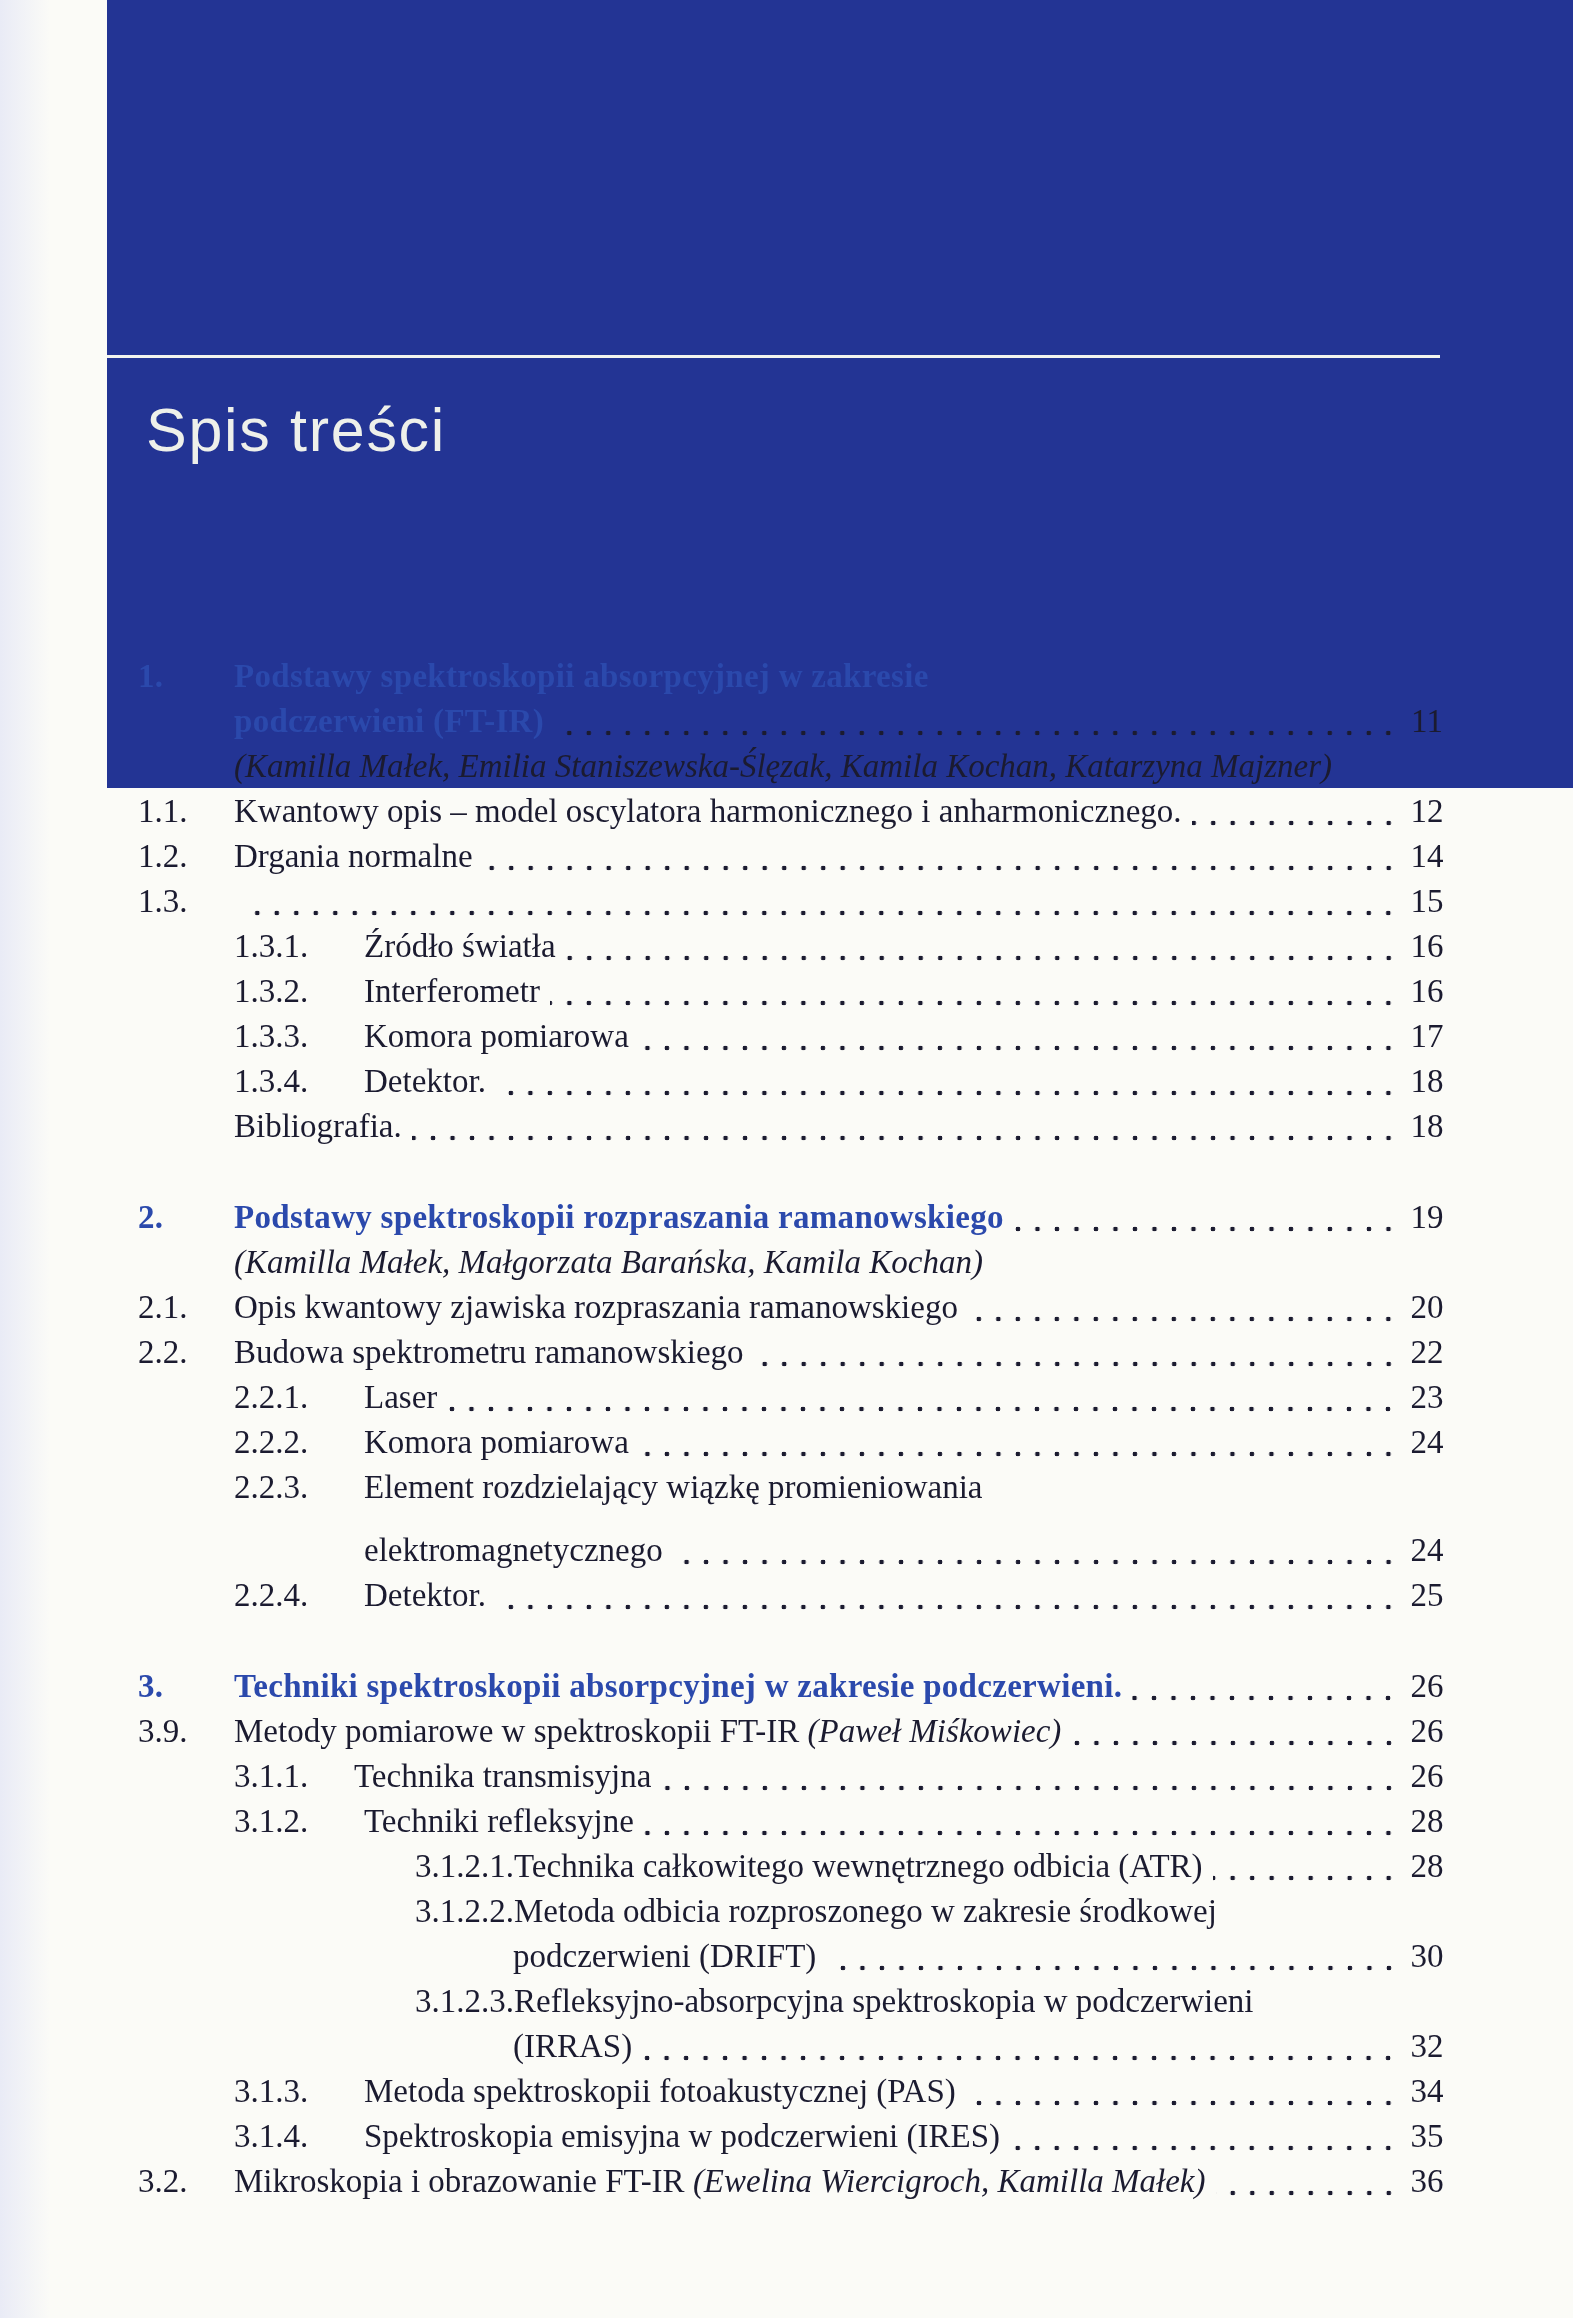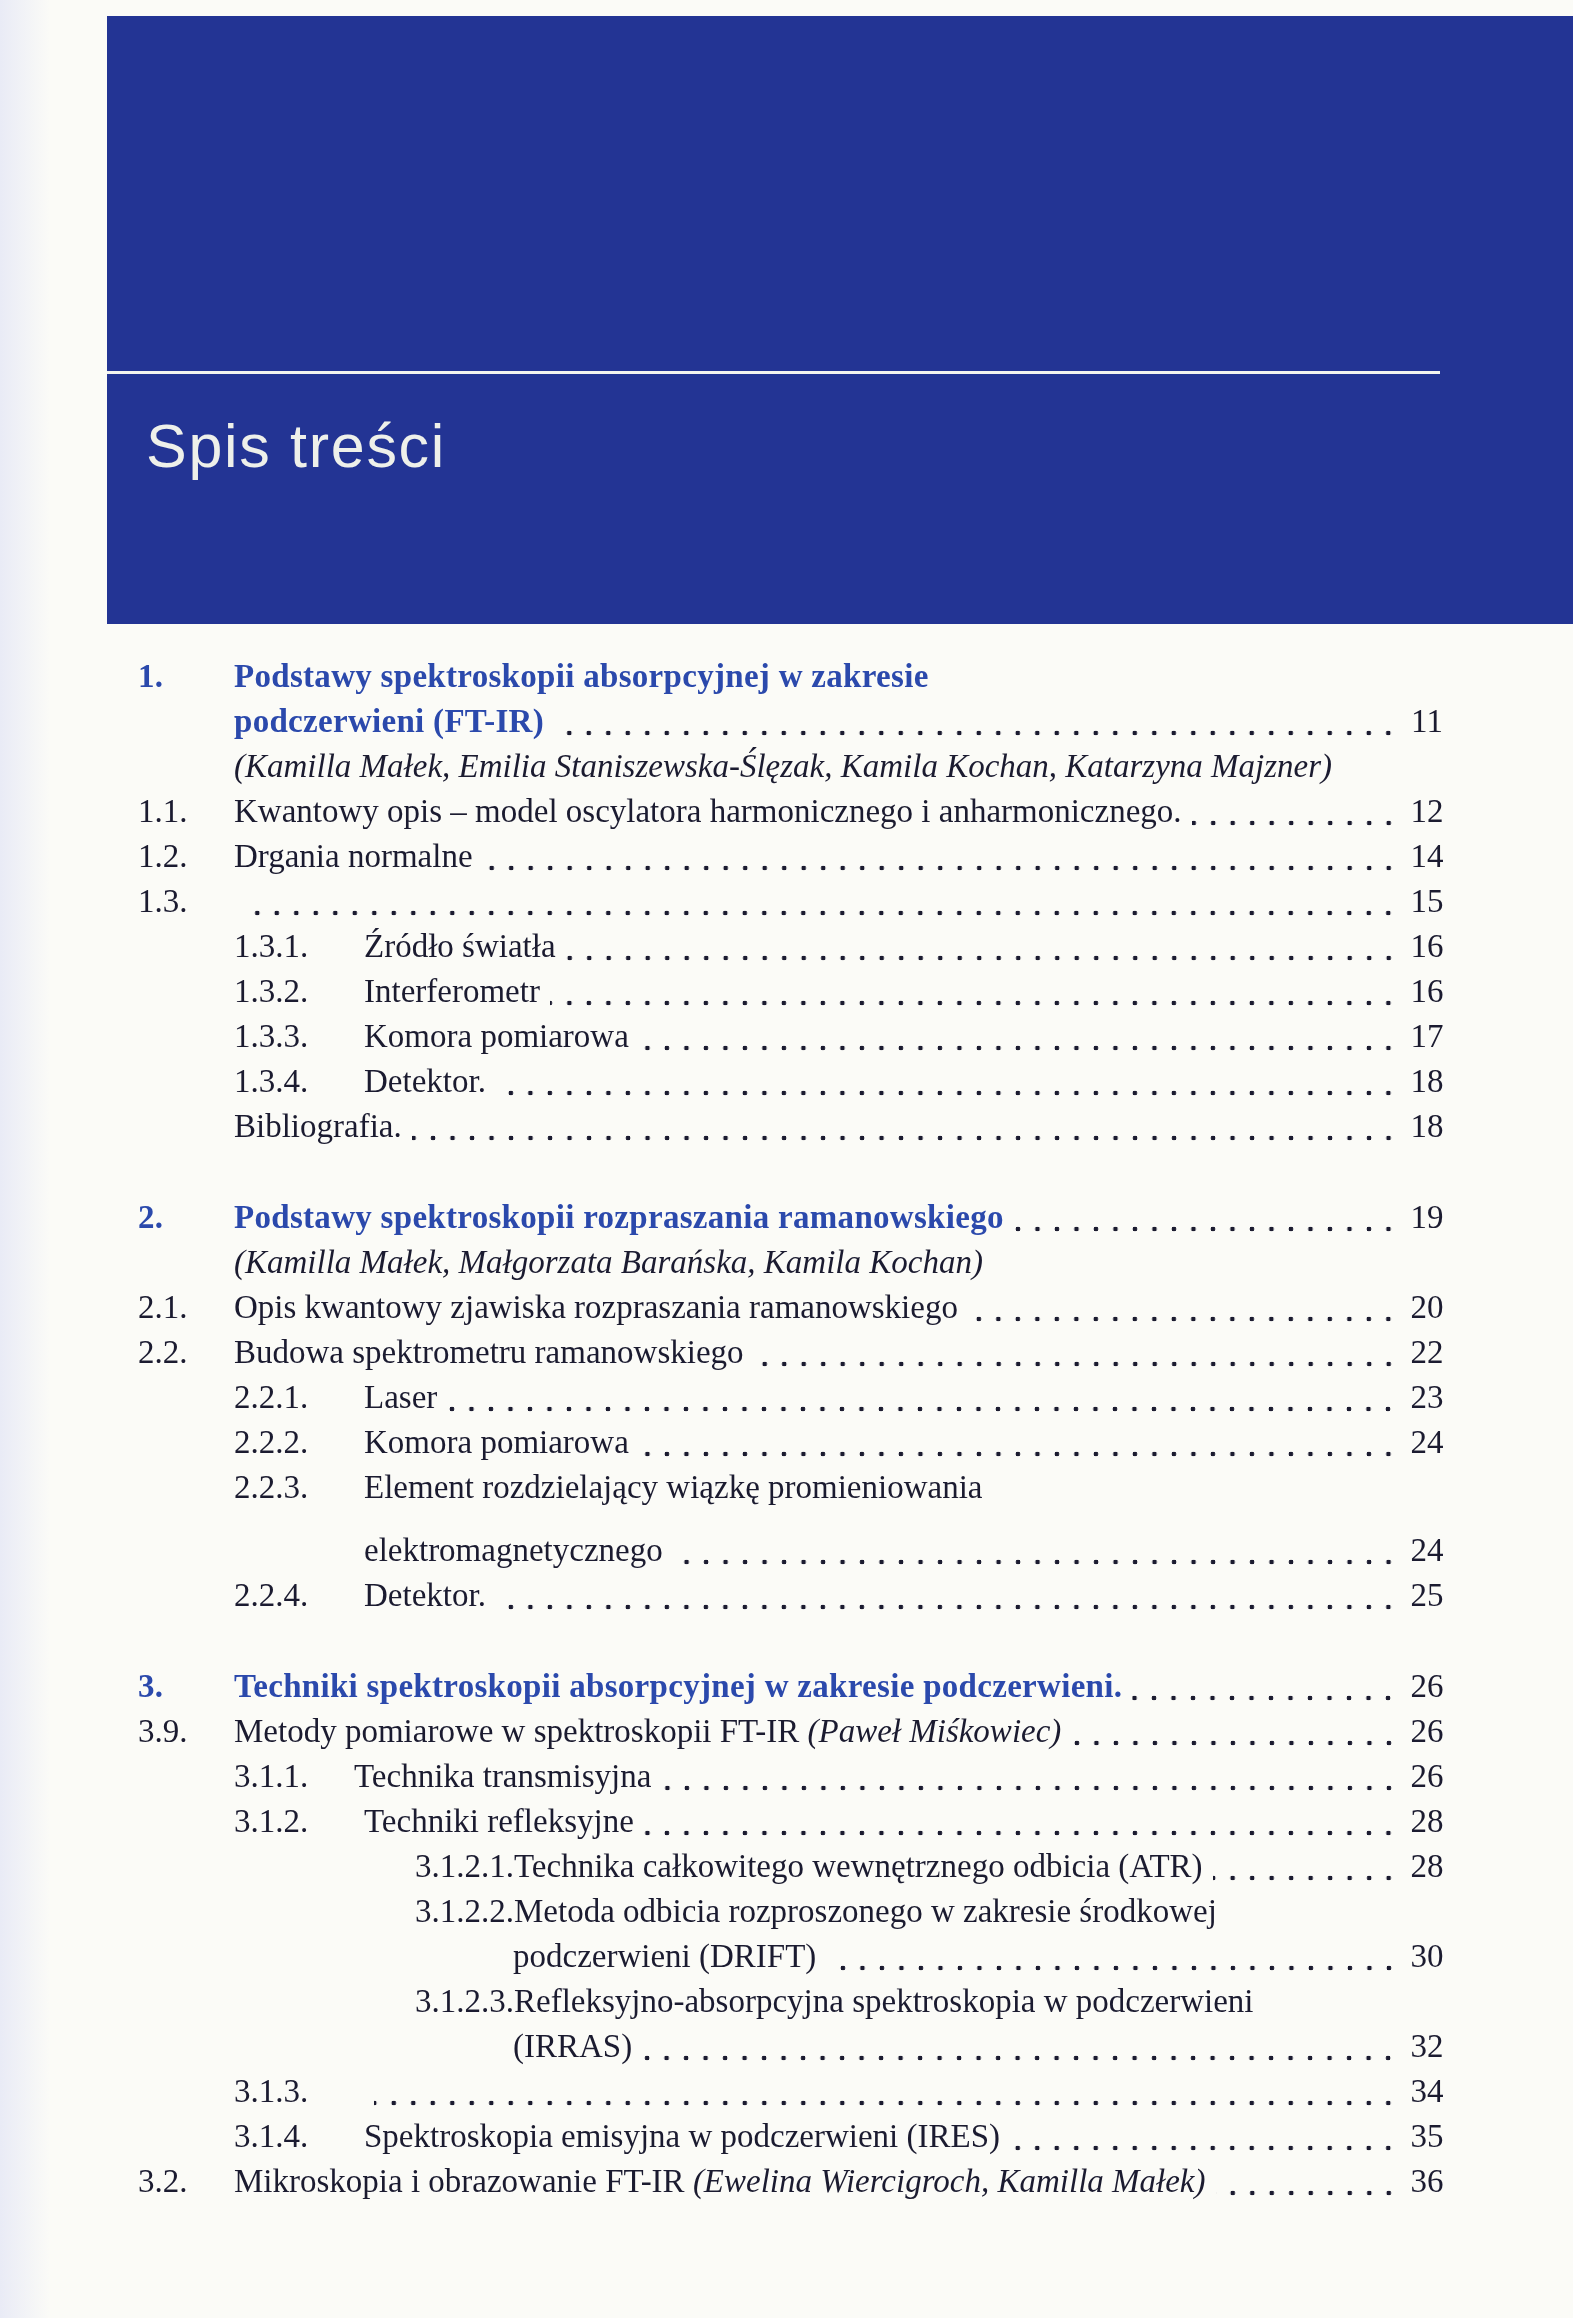--- a/index.html
+++ b/index.html
@@ -16,21 +16,21 @@
     font-family:"Liberation Serif", serif;
     color:var(--text);
   }
   
   .scan-edge{
     position:absolute;left:0;top:0;width:59px;height:2319px;
     background:linear-gradient(90deg,#e9ebf6 0%, rgba(251,251,247,0) 85%);
   }
   
   .banner{
-    position:absolute;left:107px;top:16px;right:0;height:608px;
+    position:absolute;left:107px;top:0;right:0;height:788px;
     background:var(--header-bg);
   }
   .banner .rule{
     position:absolute;left:0;top:355px;width:1333px;height:3.4px;
     background:var(--rule);
   }
   .banner .title{
     position:absolute;left:39px;top:395px;
     font-family:"Liberation Sans", sans-serif;
     font-weight:400;font-size:61px;letter-spacing:1.7px;
@@ -235,20 +235,21 @@
 
   </div>
     <div class="row conte">
 
     <span class="txt"><span>(IRRAS) </span></span>
     <span class="leader"></span>
     <span class="page">32</span>
   </div>
     <div class="row l3">
     <span class="num">3.1.3.</span>
+    <span class="txt"><span>Metoda spektroskopii fotoakustycznej (PAS) </span></span>
     <span class="leader"></span>
     <span class="page">34</span>
   </div>
     <div class="row l3">
     <span class="num">3.1.4.</span>
     <span class="txt"><span>Spektroskopia emisyjna w podczerwieni (IRES)</span></span>
     <span class="leader"></span>
     <span class="page">35</span>
   </div>
     <div class="row l2">

